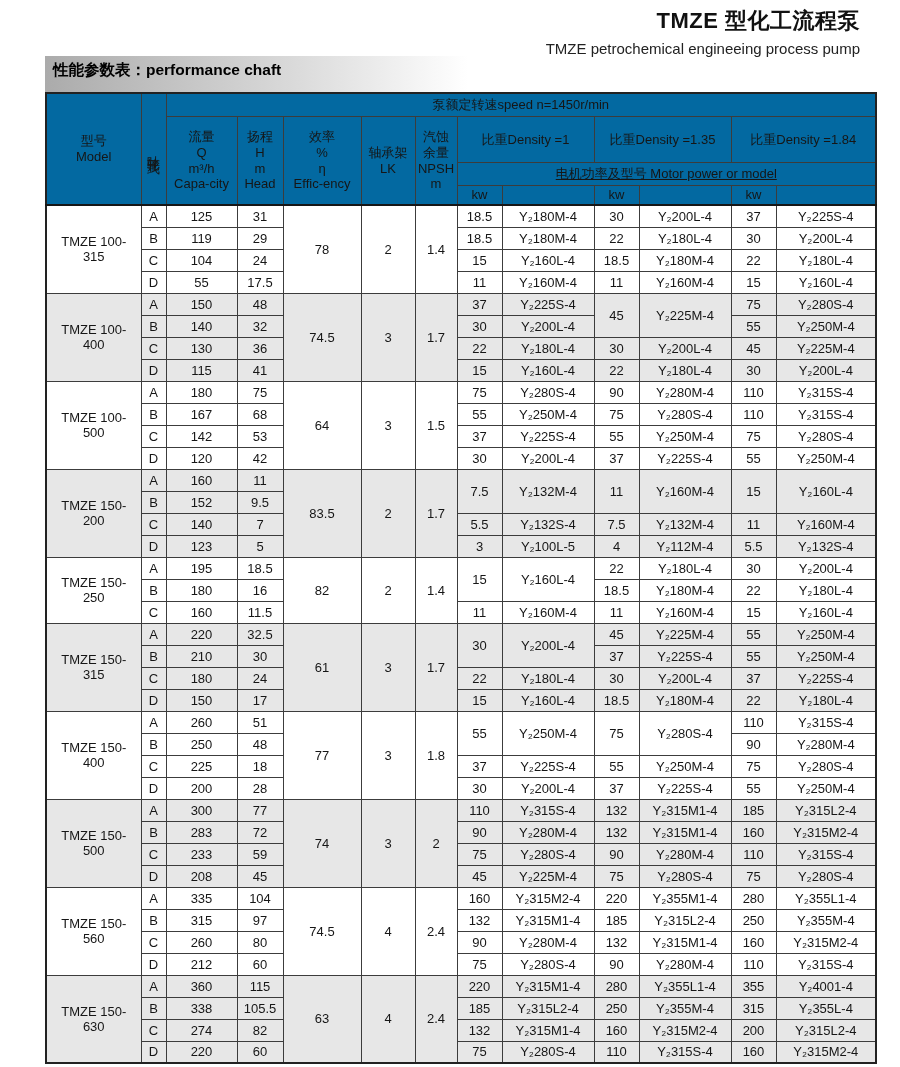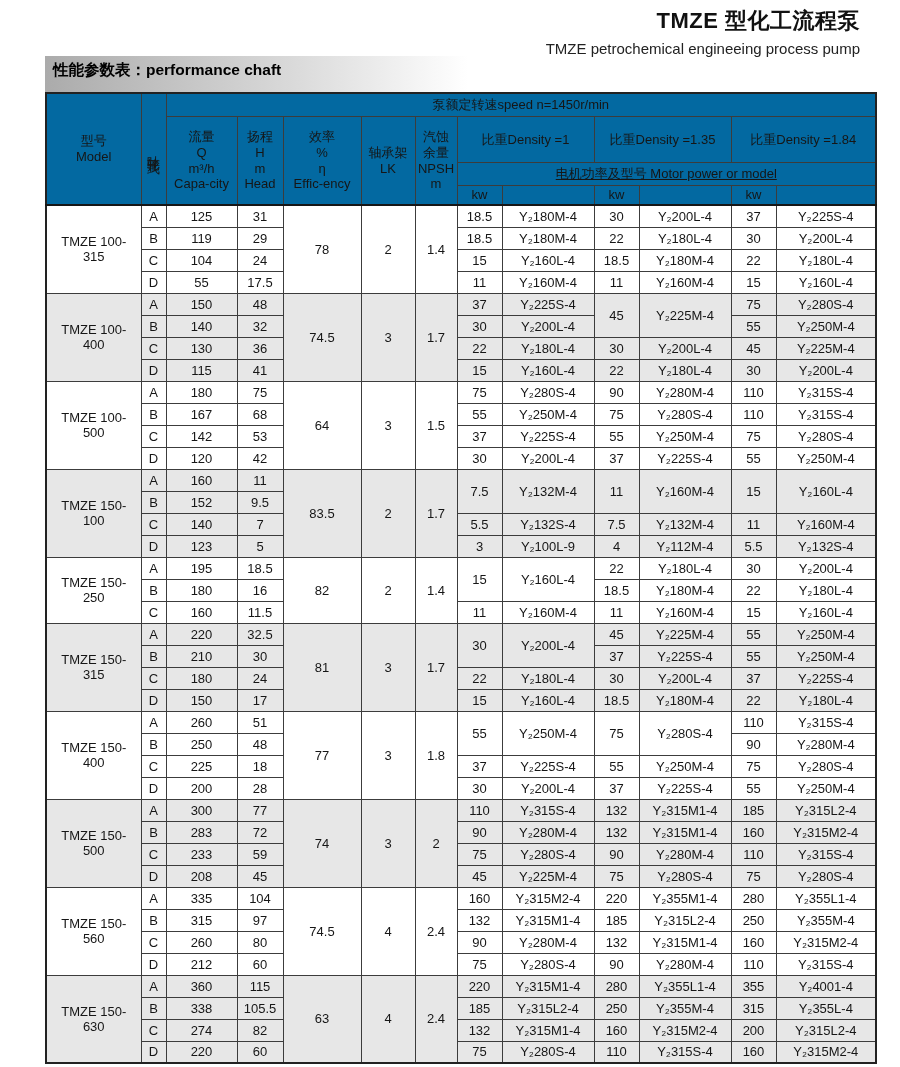--- a/index.html
+++ b/index.html
@@ -246,21 +246,21 @@
           <td>120</td>
           <td>42</td>
           <td>30</td>
           <td>Y₂200L-4</td>
           <td>37</td>
           <td>Y₂225S-4</td>
           <td>55</td>
           <td>Y₂250M-4</td>
         </tr>
         <tr class="shaded">
-          <td rowspan="4" class="model">TMZE 150-100</td>
+          <td rowspan="4" class="model">TMZE 150-200</td>
           <td>A</td>
           <td>160</td>
           <td>11</td>
           <td rowspan="4">83.5</td>
           <td rowspan="4">2</td>
           <td rowspan="4">1.7</td>
           <td rowspan="2">7.5</td>
           <td rowspan="2">Y₂132M-4</td>
           <td rowspan="2">11</td>
           <td rowspan="2">Y₂160M-4</td>
@@ -281,21 +281,21 @@
           <td>7.5</td>
           <td>Y₂132M-4</td>
           <td>11</td>
           <td>Y₂160M-4</td>
         </tr>
         <tr class="shaded">
           <td>D</td>
           <td>123</td>
           <td>5</td>
           <td>3</td>
-          <td>Y₂100L-9</td>
+          <td>Y₂100L-5</td>
           <td>4</td>
           <td>Y₂112M-4</td>
           <td>5.5</td>
           <td>Y₂132S-4</td>
         </tr>
         <tr>
           <td rowspan="3" class="model">TMZE 150-250</td>
           <td>A</td>
           <td>195</td>
           <td>18.5</td>
@@ -327,21 +327,21 @@
           <td>11</td>
           <td>Y₂160M-4</td>
           <td>15</td>
           <td>Y₂160L-4</td>
         </tr>
         <tr class="shaded">
           <td rowspan="4" class="model">TMZE 150-315</td>
           <td>A</td>
           <td>220</td>
           <td>32.5</td>
-          <td rowspan="4">81</td>
+          <td rowspan="4">61</td>
           <td rowspan="4">3</td>
           <td rowspan="4">1.7</td>
           <td rowspan="2">30</td>
           <td rowspan="2">Y₂200L-4</td>
           <td>45</td>
           <td>Y₂225M-4</td>
           <td>55</td>
           <td>Y₂250M-4</td>
         </tr>
         <tr class="shaded">

